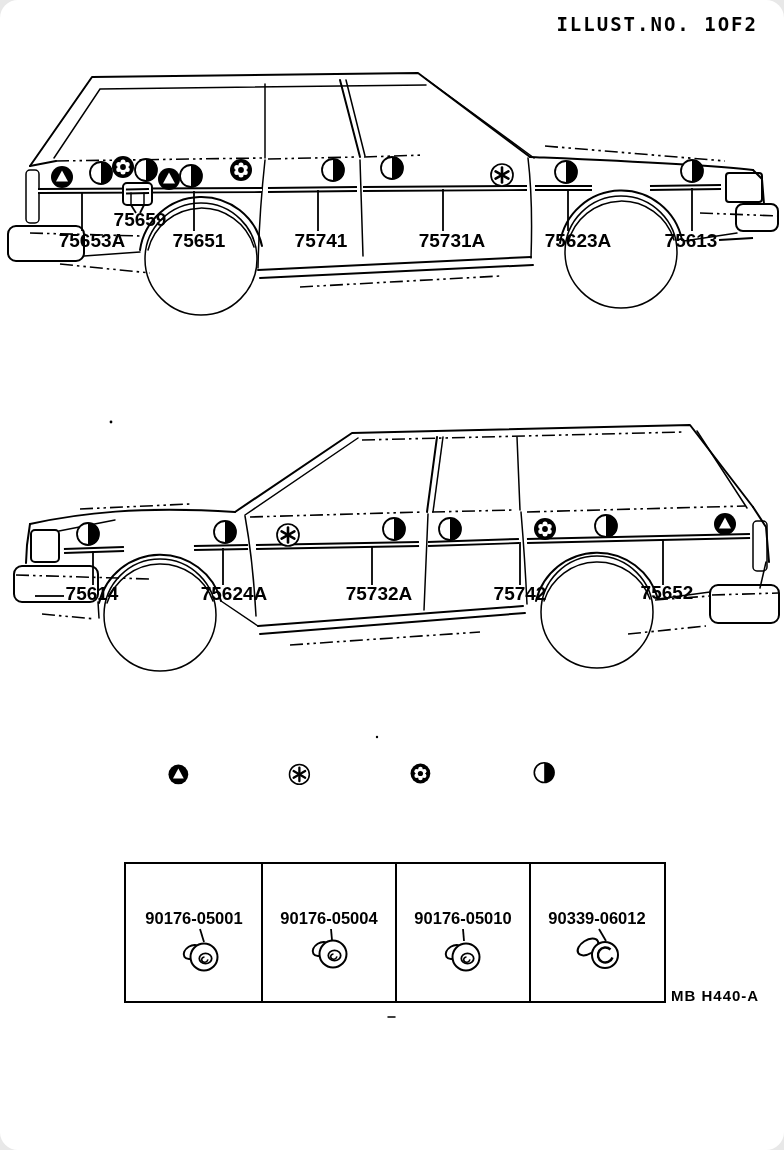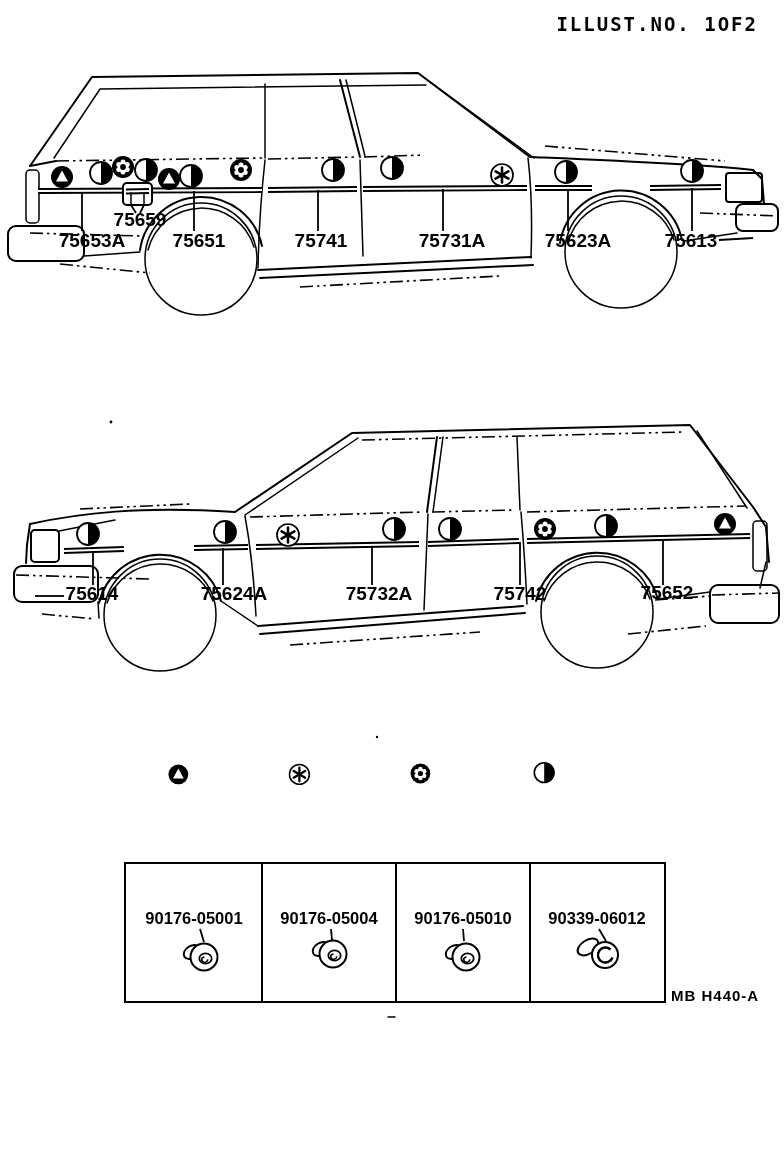--- a/index.html
+++ b/index.html
@@ -1,16 +1,16 @@
 <!DOCTYPE html>
 <html><head>
 <meta charset="utf-8">
 <style>
   html,body{margin:0;padding:0;background:#e8e8e8;}
-  .page{position:relative;width:784px;height:1150px;background:#ffffff;margin:0 auto;overflow:hidden;}
+  .page{position:relative;width:784px;height:1150px;background:#ffffff;margin:0 auto;overflow:hidden;border-radius:18px;}
   svg{position:absolute;left:0;top:0;}
   .ln{fill:none;stroke:#000;stroke-width:2;stroke-linecap:round;stroke-linejoin:round;}
   .tn{fill:none;stroke:#000;stroke-width:1.5;stroke-linecap:round;}
   .dd{fill:none;stroke:#000;stroke-width:1.6;stroke-dasharray:13 4 2.5 4 2.5 4;stroke-linecap:butt;}
   .mold{fill:none;stroke:#000;stroke-width:6;stroke-linecap:butt;}
   .moldw{fill:none;stroke:#fff;stroke-width:2.2;stroke-linecap:butt;}
   .lead{fill:none;stroke:#000;stroke-width:1.8;stroke-linecap:butt;}
   .lbl{font-family:"Liberation Sans",sans-serif;font-weight:700;font-size:19px;fill:#000;}
   .pn{font-family:"Liberation Sans",sans-serif;font-weight:700;font-size:16.5px;fill:#000;}
   .hdr{font-family:"DejaVu Sans Mono",monospace;font-weight:700;font-size:19px;letter-spacing:2px;fill:#000;}

